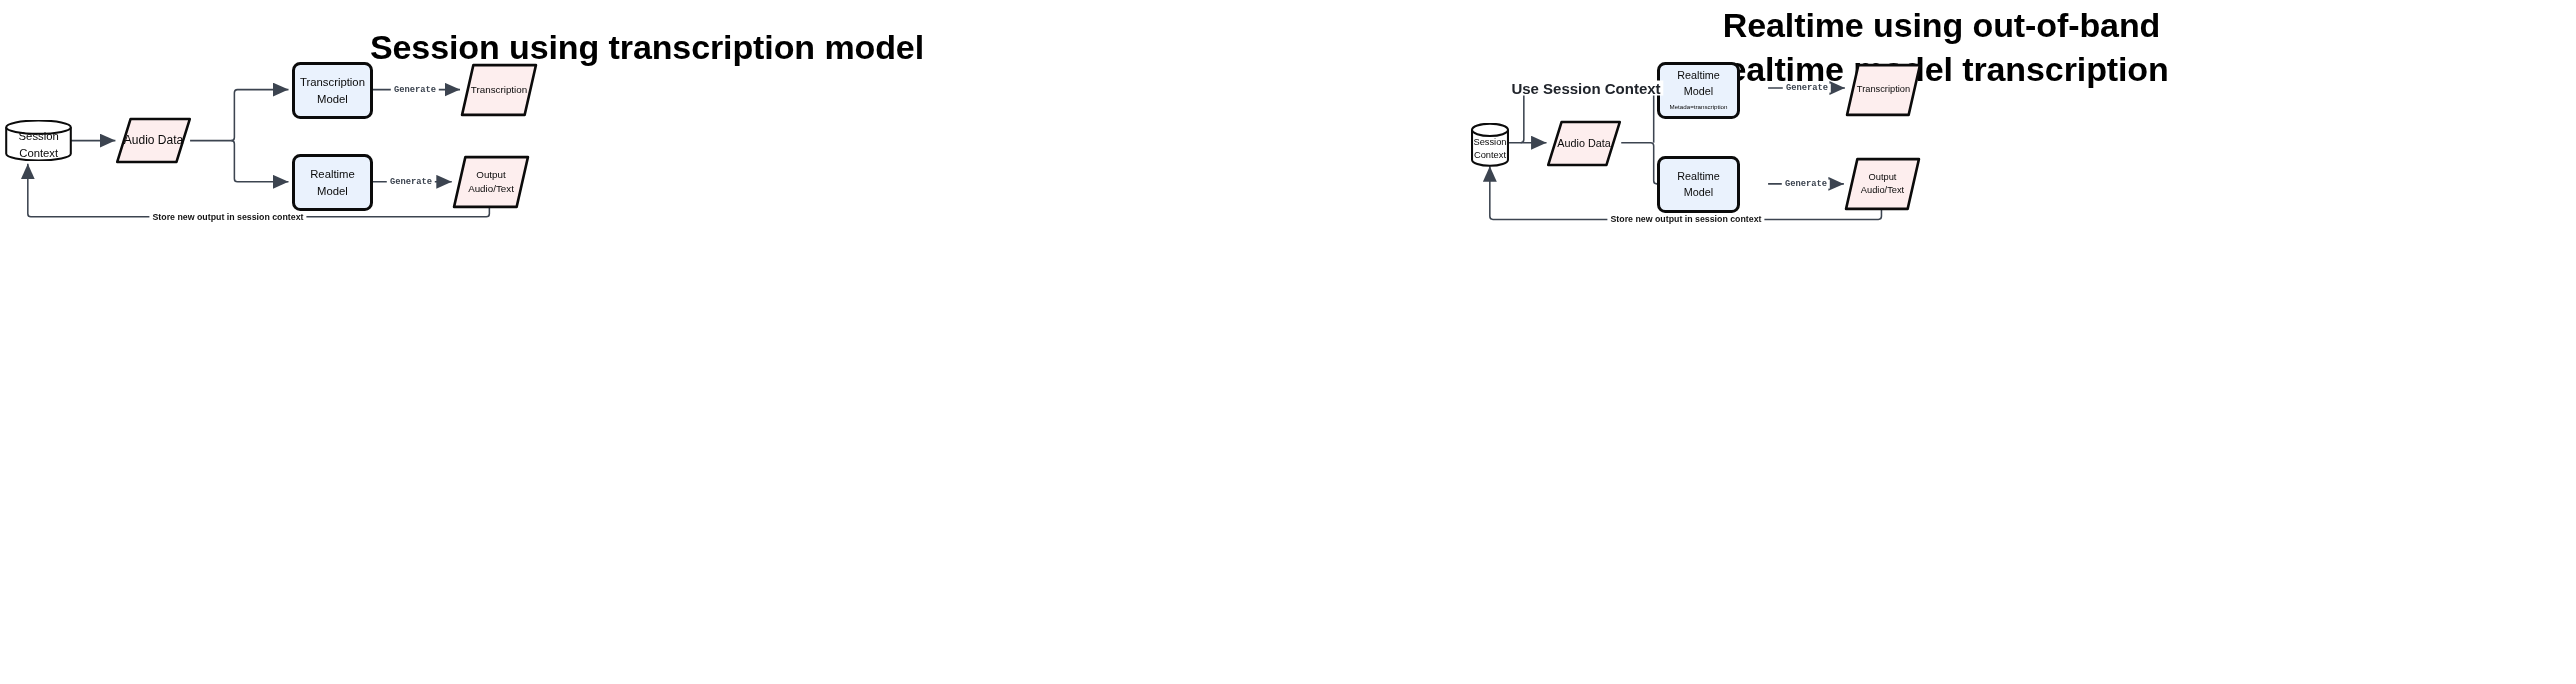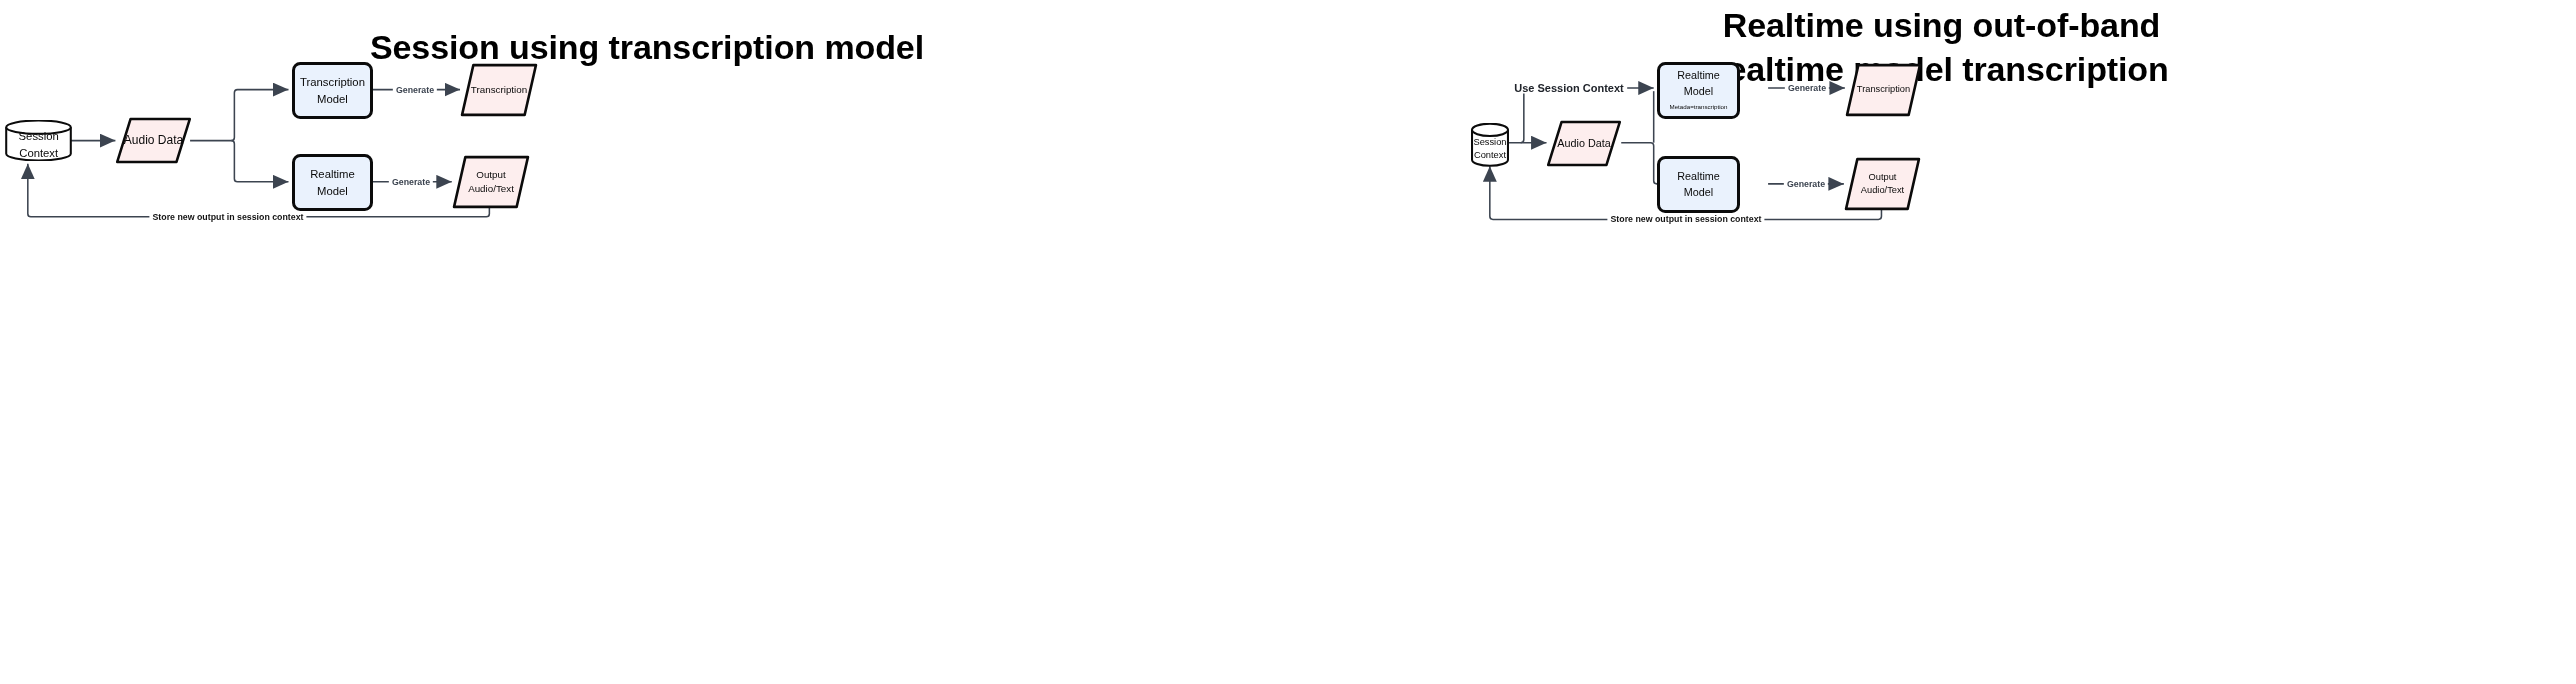--- a/index.html
+++ b/index.html
@@ -62,21 +62,21 @@
   .edge-label{
     position:absolute;
     background:#ffffff;
     color:#3c4450;
     font-weight:bold;
     white-space:nowrap;
     padding:0 3.1px;
     transform:translate(-50%,-50%);
     line-height:1;
   }
-  .el-sm{font-size:14px;}
+  .el-sm{font-size:14px;font-family:Liberation Mono, monospace;}
   .el-md{font-size:15px;}
   .el-store{font-size:14.4px;color:#20242b;}
 </style>
 </head>
 <body>
 
 <div class="stage">
 
   <div class="panel" id="panel-left">
 
@@ -235,21 +235,21 @@
     <div class="para-wrap" style="left:550px;top:157px;width:77px;height:54px;">
       <svg width="77" height="54" viewBox="0 0 150 105">
         <path d="M26,4 L146,4 L124,101 L4,101 Z" fill="#fdeeee" stroke="#0b0b0b" stroke-width="5" stroke-linejoin="round"></path>
       </svg>
       <div class="para-text" style="font-size:9.3px;">
         <span>Output</span>
         <span>Audio/Text</span>
       </div>
     </div>
 
-    <div class="edge-label el-md" style="left:275px;top:88px;font-size:11px;color:#20242b;">Use Session Context</div>
+    <div class="edge-label el-md" style="left:292px;top:88px;font-size:15px;color:#20242b;">Use Session Context</div>
     <div class="edge-label el-sm" style="left:513px;top:88px;font-size:8.8px;">Generate</div>
     <div class="edge-label el-sm" style="left:512px;top:184px;font-size:8.8px;">Generate</div>
     <div class="edge-label el-store" style="left:392px;top:219px;font-size:8.8px;color:#141414;">Store new output in session context</div>
 
   </div>
 
 </div>
 
 
 </body></html>

